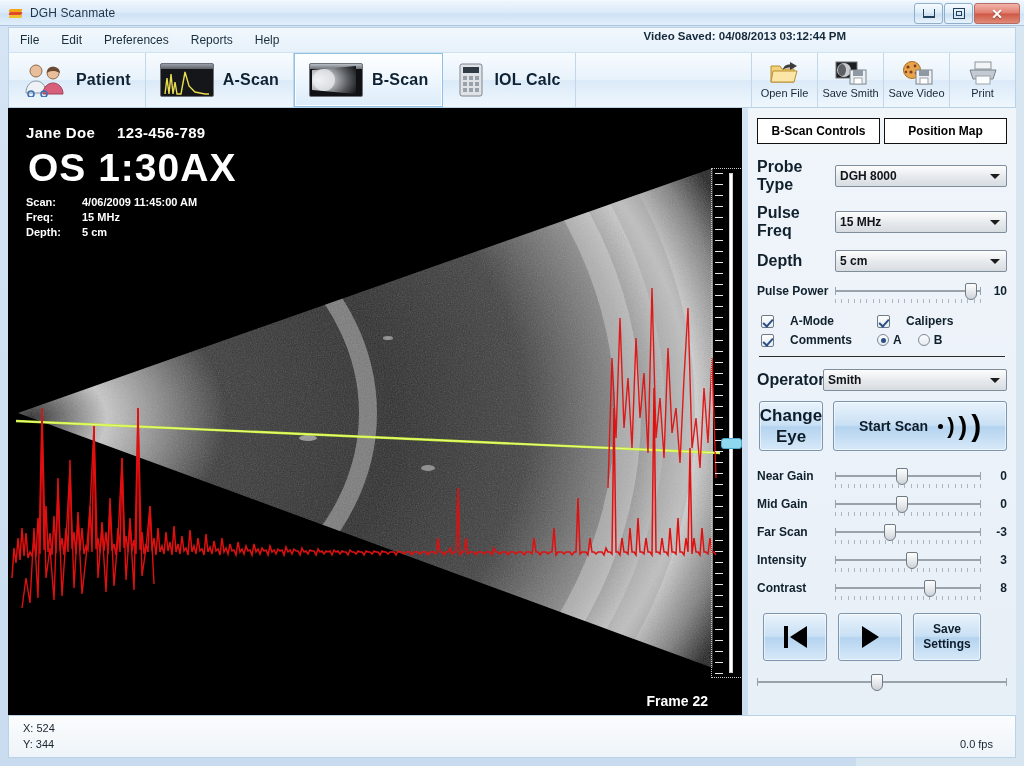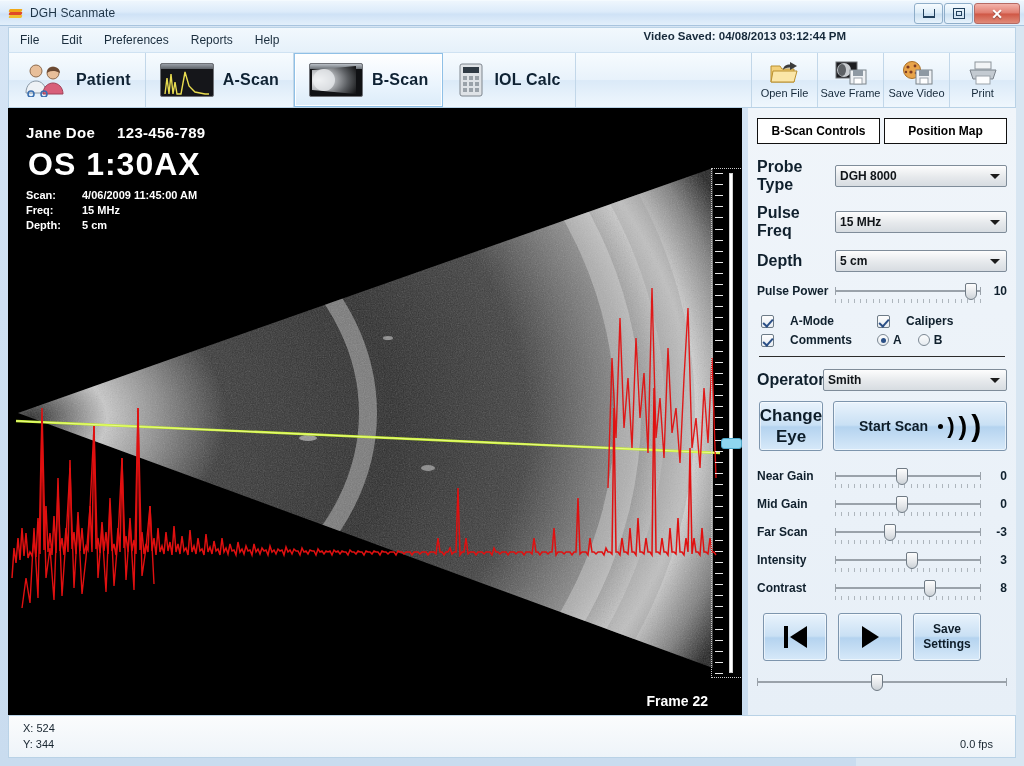--- a/index.html
+++ b/index.html
@@ -98,21 +98,21 @@
   .ic-print{width:30px;height:24px;position:relative;}
 
   
   .imgpanel{
     position:absolute;left:8px;top:108px;width:734px;height:607px;
     background:#000;overflow:hidden;
   }
   .overlay{position:absolute;left:18px;top:16px;color:#fff;z-index:5;}
   .ov-name{font-size:15px;font-weight:bold;letter-spacing:.3px;}
   .ov-name .pid{margin-left:22px;}
-  .ov-eye{font-size:32px;font-weight:bold;letter-spacing:1px;margin:7px 0 9px 2px;line-height:1;}
+  .ov-eye{font-size:39px;font-weight:bold;letter-spacing:1px;margin:7px 0 9px 2px;line-height:1;}
   .ov-row{font-size:11px;font-weight:bold;margin-bottom:3px;display:flex;}
   .ov-row .k{width:56px;}
   .frame-lbl{
     position:absolute;right:34px;bottom:6px;color:#fff;font-size:14px;font-weight:bold;z-index:6;
     text-shadow:0 0 4px #000;
   }
   
   .vslider{
     position:absolute;right:-1px;top:60px;width:32px;height:510px;z-index:7;
     border:1px dotted #c8c8c8;box-sizing:border-box;background:transparent;
@@ -335,21 +335,21 @@
         <span class="ic ic-saveimg">
           <svg width="32" height="24" viewBox="0 0 32 24">
             <rect x="1" y="1" width="21" height="16" fill="#1c1d20" stroke="#6e7276"></rect>
             <ellipse cx="9" cy="9" rx="7" ry="7" fill="#c8ccd0"></ellipse>
             <ellipse cx="7" cy="9" rx="4" ry="6" fill="#5d6165"></ellipse>
             <rect x="15" y="9" width="16" height="14" fill="#eef1f4" stroke="#7b838a"></rect>
             <rect x="18" y="9" width="10" height="6" fill="#8e99a3"></rect>
             <rect x="19" y="17" width="8" height="6" fill="#ffffff" stroke="#9aa2a9"></rect>
           </svg>
         </span>
-        <span class="tb-btn-label">Save Frame</span>
+        <span class="tb-btn-label">Save Smith</span>
       </div>
 
       <div class="tb-btn">
         <span class="ic ic-savevid">
           <svg width="32" height="24" viewBox="0 0 32 24">
             <circle cx="11" cy="9" r="8.5" fill="#e8a44a" stroke="#a96f26"></circle>
             <circle cx="7" cy="6" r="1.6" fill="#7d3b24"></circle>
               <circle cx="14" cy="5" r="1.4" fill="#7d3b24"></circle>
             <circle cx="10" cy="11" r="1.6" fill="#7d3b24"></circle>
               <circle cx="15" cy="12" r="1.3" fill="#7d3b24"></circle>

